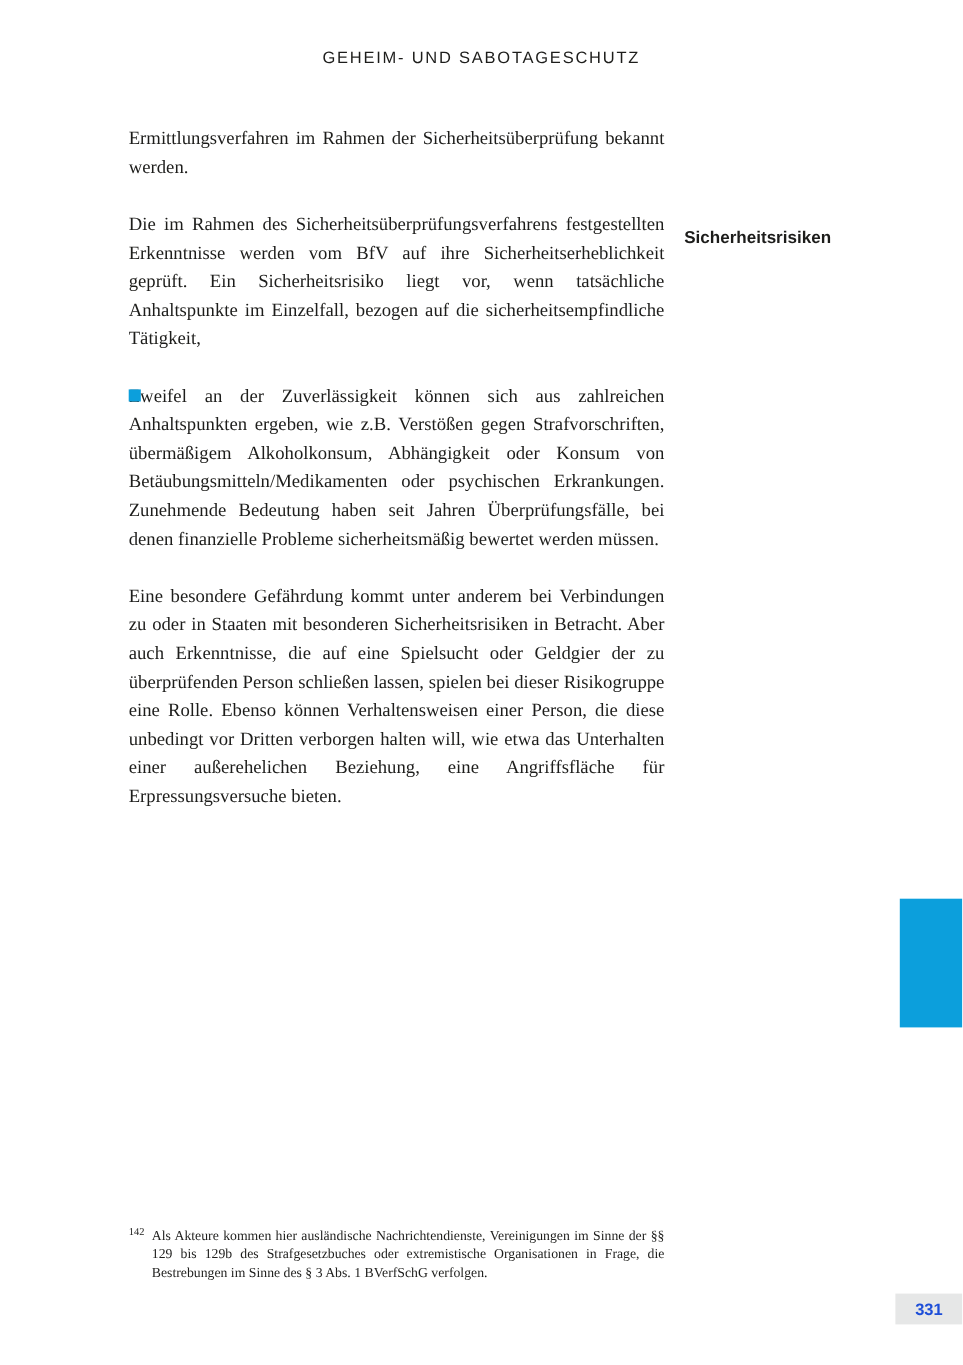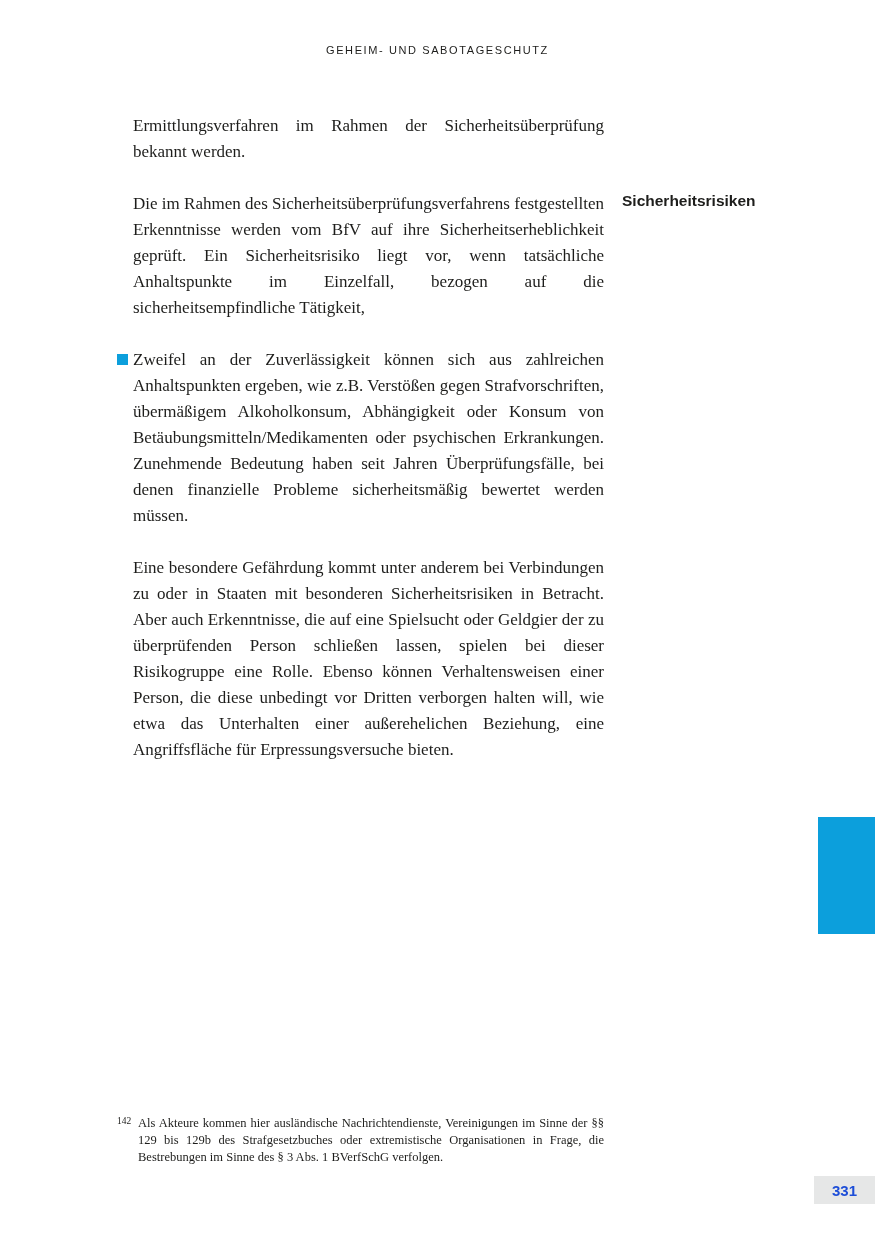--- a/index.html
+++ b/index.html
@@ -12,39 +12,39 @@
     font-family: "Liberation Serif", serif;
     color: #1d1d1b;
   }
   .running-head {
     position: absolute;
     top: 44px;
     left: 0;
     width: 100%;
     text-align: center;
     font-family: "Liberation Sans", sans-serif;
-    font-size: 11px;
+    font-size: 15px;
     letter-spacing: 1.6px;
     color: #1d1d1b;
   }
   .main-column {
     position: absolute;
     left: 117px;
     top: 113px;
     width: 487px;
     font-size: 17px;
     line-height: 26px;
     text-align: justify;
   }
-  .body-par { margin: 0 0 26px 16px; }
+  .body-par { margin: 0 0 26px 0; }
   .rel { position: relative; }
   .margin-note {
     position: absolute;
     left: 505px;
-    top: 0;
+    top: 16px;
     width: 230px;
     font-family: "Liberation Sans", sans-serif;
     font-weight: bold;
     font-size: 15.5px;
     line-height: 20px;
     color: #1d1d1b;
     text-align: left;
   }
   ul.bullet-list {
     list-style: none;

